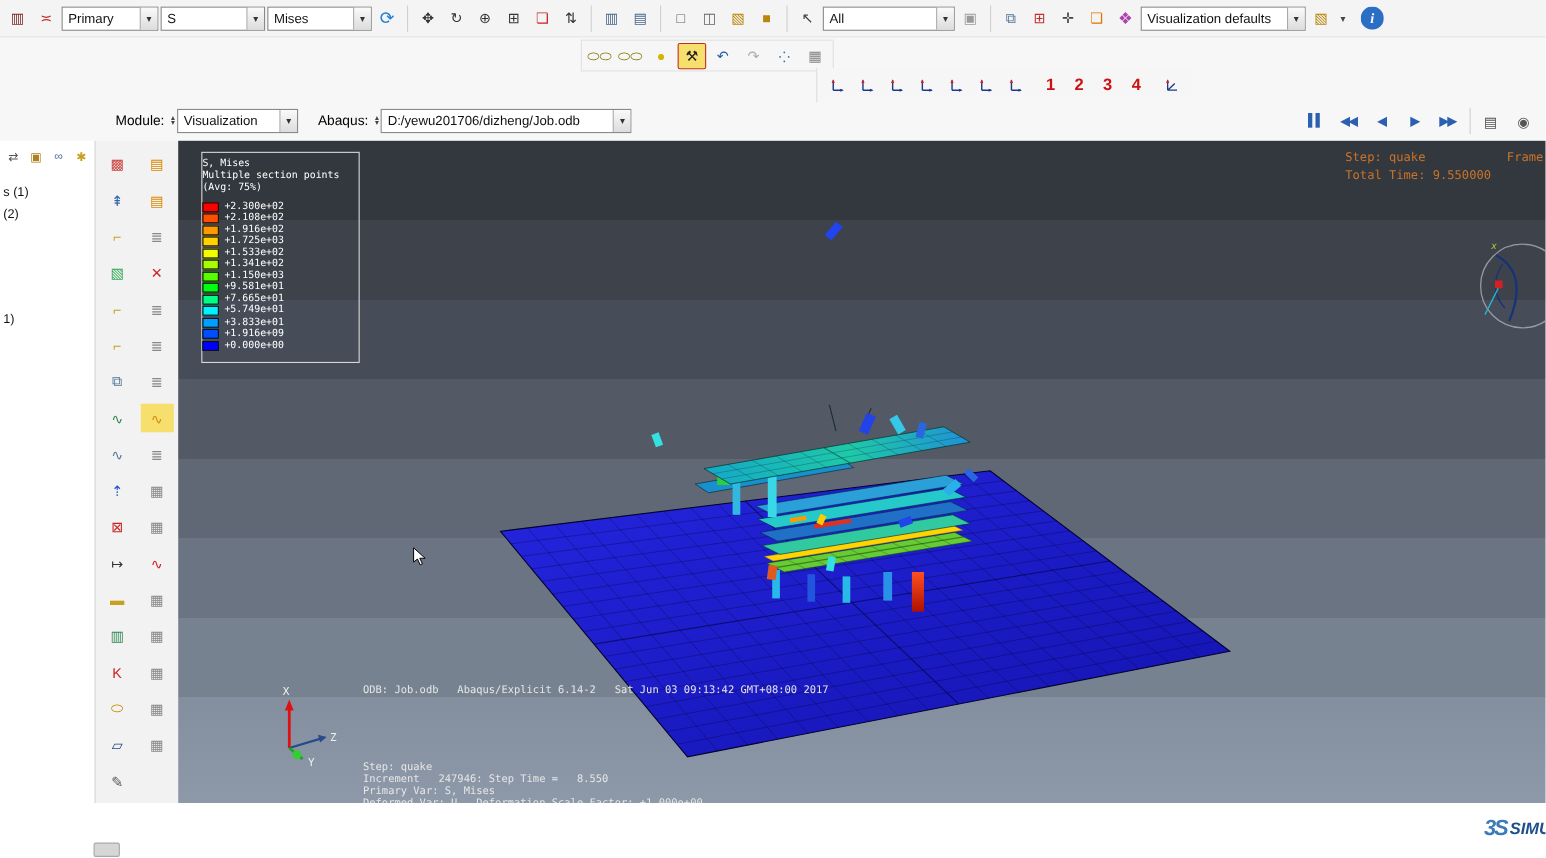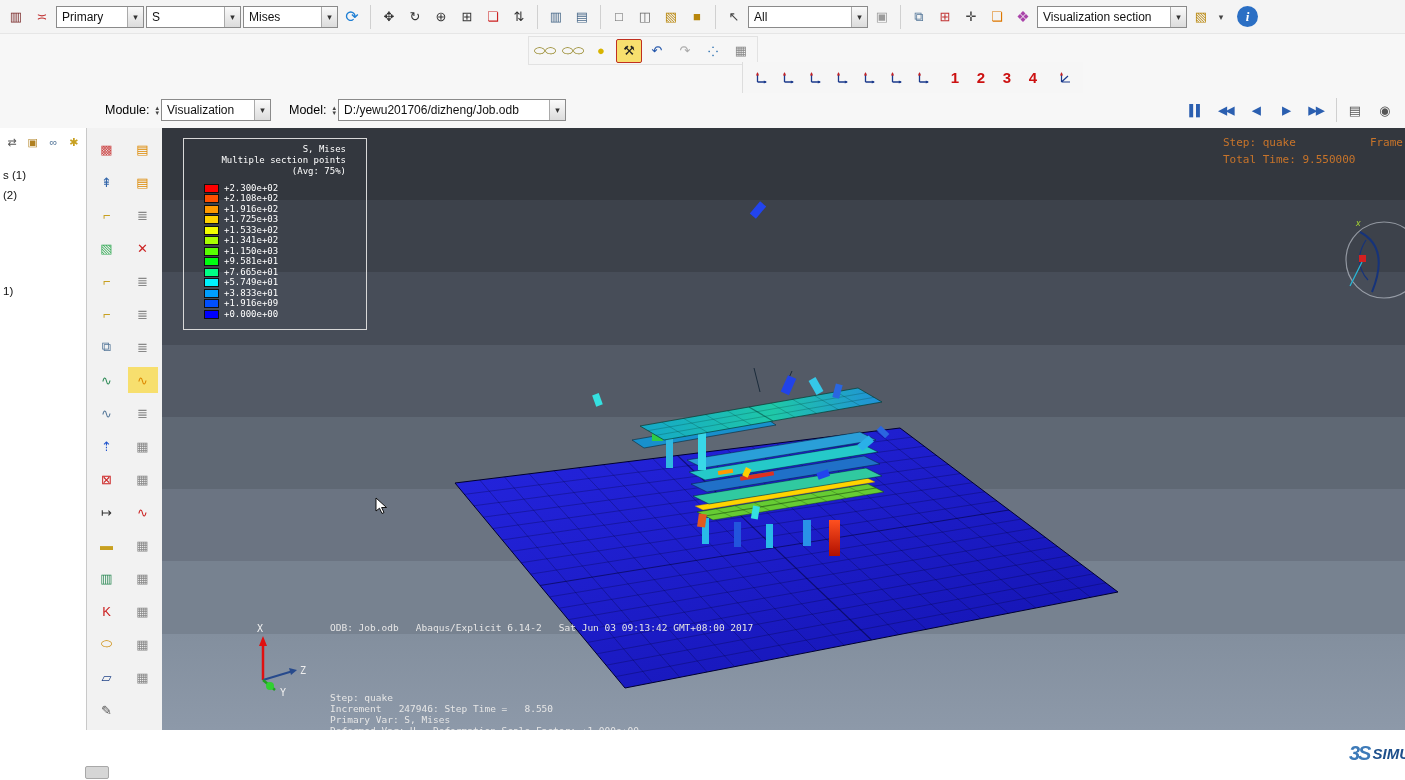--- a/index.html
+++ b/index.html
@@ -55,21 +55,21 @@
            font-size:13px;border:1px solid transparent;cursor:default;}
 
   
   .viewport{position:absolute;left:162px;top:128px;width:1243px;height:602px;overflow:hidden;
     background:linear-gradient(180deg,
       #33373e 0%, #33373e 12%, #3d424b 12%, #3d424b 24%, #474d58 24%, #474d58 36%,
       #535a66 36%, #535a66 48%, #5f6874 48%, #5f6874 60%, #6b7482 60%, #6b7482 72%,
       #778290 72%, #778290 84%, #838f9e 84%, #8d99a9 100%);}
   .scene{position:absolute;left:0;top:0;}
   .legend{position:absolute;left:21px;top:10px;width:142px;border:1px solid #d8d8d8;
-          padding:5px 20px 9px;color:#fff;font:9px "DejaVu Sans Mono",monospace;line-height:11px;text-align:right;}
+          padding:5px 0 9px;color:#fff;font:9px "DejaVu Sans Mono",monospace;line-height:11px;}
   .legend-rows{margin-top:6px;}
   .legend-row{display:flex;align-items:center;height:10.5px;}
   .sw{width:15px;height:9px;border:1px solid #101010;margin-right:5px;flex:none;box-sizing:border-box;}
   .lv{white-space:pre;}
   .stepbanner{position:absolute;right:2px;top:6px;width:180px;color:#c8742a;
               font:11px "DejaVu Sans Mono",monospace;line-height:17px;white-space:nowrap;overflow:hidden;}
   .stepbanner .r1{display:flex;justify-content:space-between;}
   .odbline{position:absolute;left:168px;top:494px;color:#e6e6e6;
            font:9.5px "DejaVu Sans Mono",monospace;white-space:pre;}
   .stateblock{position:absolute;left:168px;top:531px;color:#e6e6e6;
@@ -190,21 +190,21 @@
           <span class="icon" style="color: rgb(68, 68, 68);">
             <span class="g">✛</span>
           </span>
           <span class="icon" style="color: rgb(221, 119, 0);">
             <span class="g">❏</span>
           </span>
         </span>
       <span class="icon" style="color:#aa44aa;font-size:15px">❖</span>
 
       <span class="combo" style="width:150px">
-        <span class="val">Visualization section</span>
+        <span class="val">Visualization defaults</span>
         <span class="btn">▾</span>
       </span>
       <span class="icon" style="color:#b8860b">▧</span>
       <span class="icon" style="width:10px;font-size:9px">▾</span>
       <span class="icon info">i</span>
     </div>
 
     <div class="tb2">
 
     <span class="icon" style="color: rgb(138, 122, 16);">
@@ -314,21 +314,21 @@
       <span class="lbl">Module:</span>
       <span class="spin">
         <span>▴</span>
           <span>▾</span>
       </span>
       <span class="combo" style="width:110px">
         <span class="val">Visualization</span>
         <span class="btn">▾</span>
       </span>
       <span style="width:18px"></span>
-      <span class="lbl">Model:</span>
+      <span class="lbl">Abaqus:</span>
       <span class="spin">
         <span>▴</span>
           <span>▾</span>
       </span>
       <span class="combo" style="width:228px">
         <span class="val">D:/yewu201706/dizheng/Job.odb</span>
         <span class="btn">▾</span>
       </span>
 
       <span class="pbgroup">

